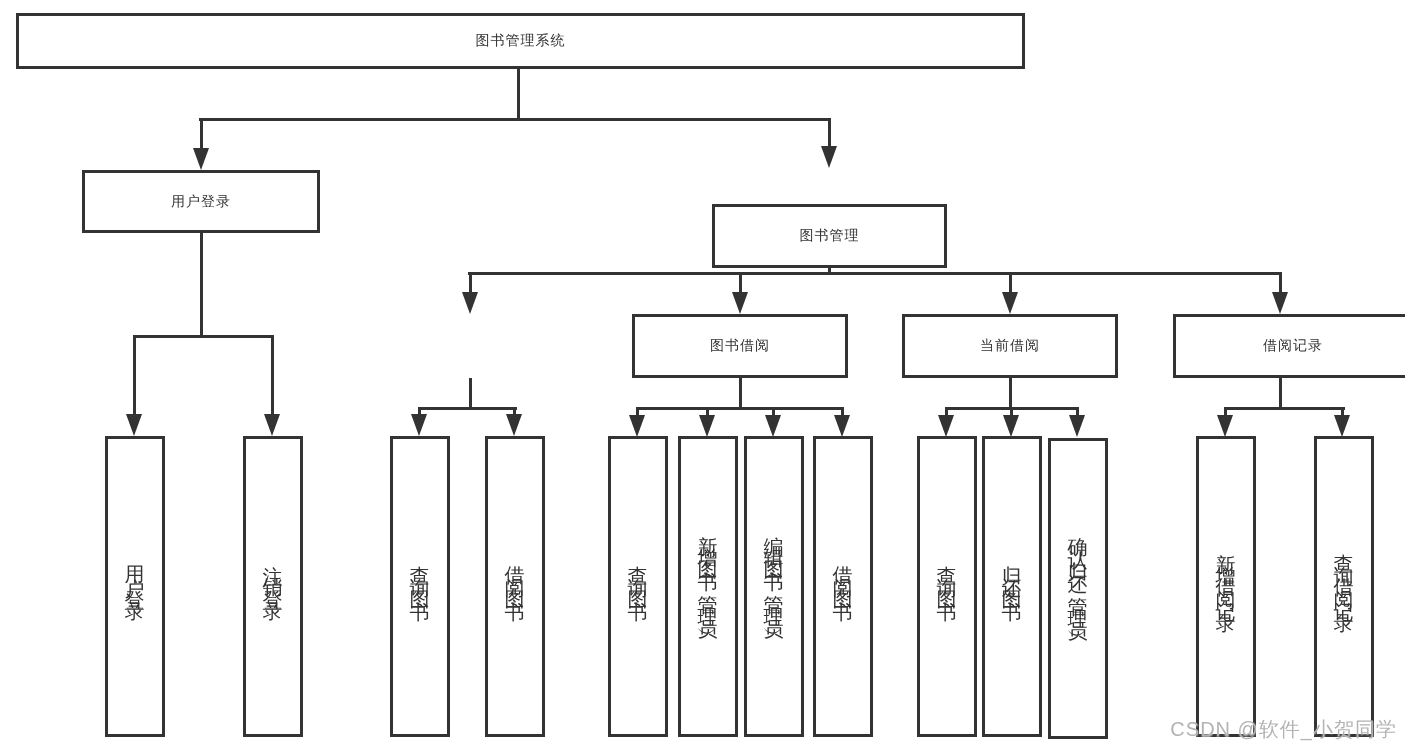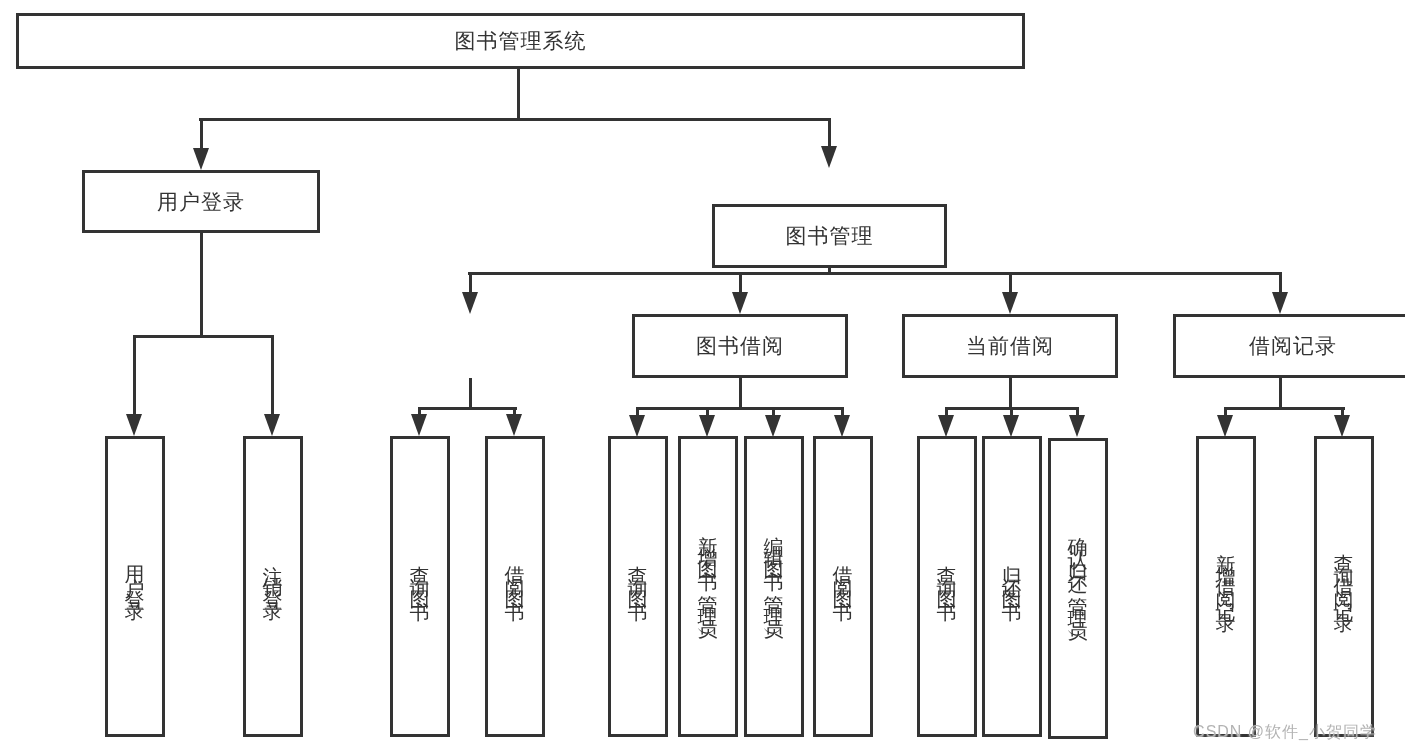--- a/index.html
+++ b/index.html
@@ -12,21 +12,21 @@
   }
   .node{
     position:absolute;
     box-sizing:border-box;
     border:3px solid #333;
     background:#fff;
     color:#333;
     display:flex;
     align-items:center;
     justify-content:center;
-    font-size:21px;
+    font-size:14px;
     letter-spacing:1px;
     z-index:2;
   }
   .leaf{
     writing-mode:vertical-rl;
     text-orientation:mixed;
     font-size:20px;
     letter-spacing:12px;
     line-height:1;
     padding:4px 0 30px 0;
@@ -39,22 +39,22 @@
   .arrow::before{
     content:'';position:absolute;left:7px;top:0;bottom:16px;width:3px;background:#333;
   }
   .arrow::after{
     content:'';position:absolute;left:0;bottom:0;width:0;height:0;
     border-left:8.5px solid transparent;
     border-right:8.5px solid transparent;
     border-top:22px solid #333;
   }
   .watermark{
-    position:absolute;right:28px;bottom:4px;
-    font-size:16px;color:#b3b3b3;letter-spacing:1px;
+    position:absolute;right:8px;bottom:4px;
+    font-size:20px;color:#b3b3b3;letter-spacing:1px;
     text-shadow:0 1px 2px rgba(255,255,255,0.85);
     z-index:5;
   }
 </style>
 </head>
 <body>
 
 <div class="canvas">
 
   <div class="vline" style="left:517px;top:69px;height:49px;"></div>

